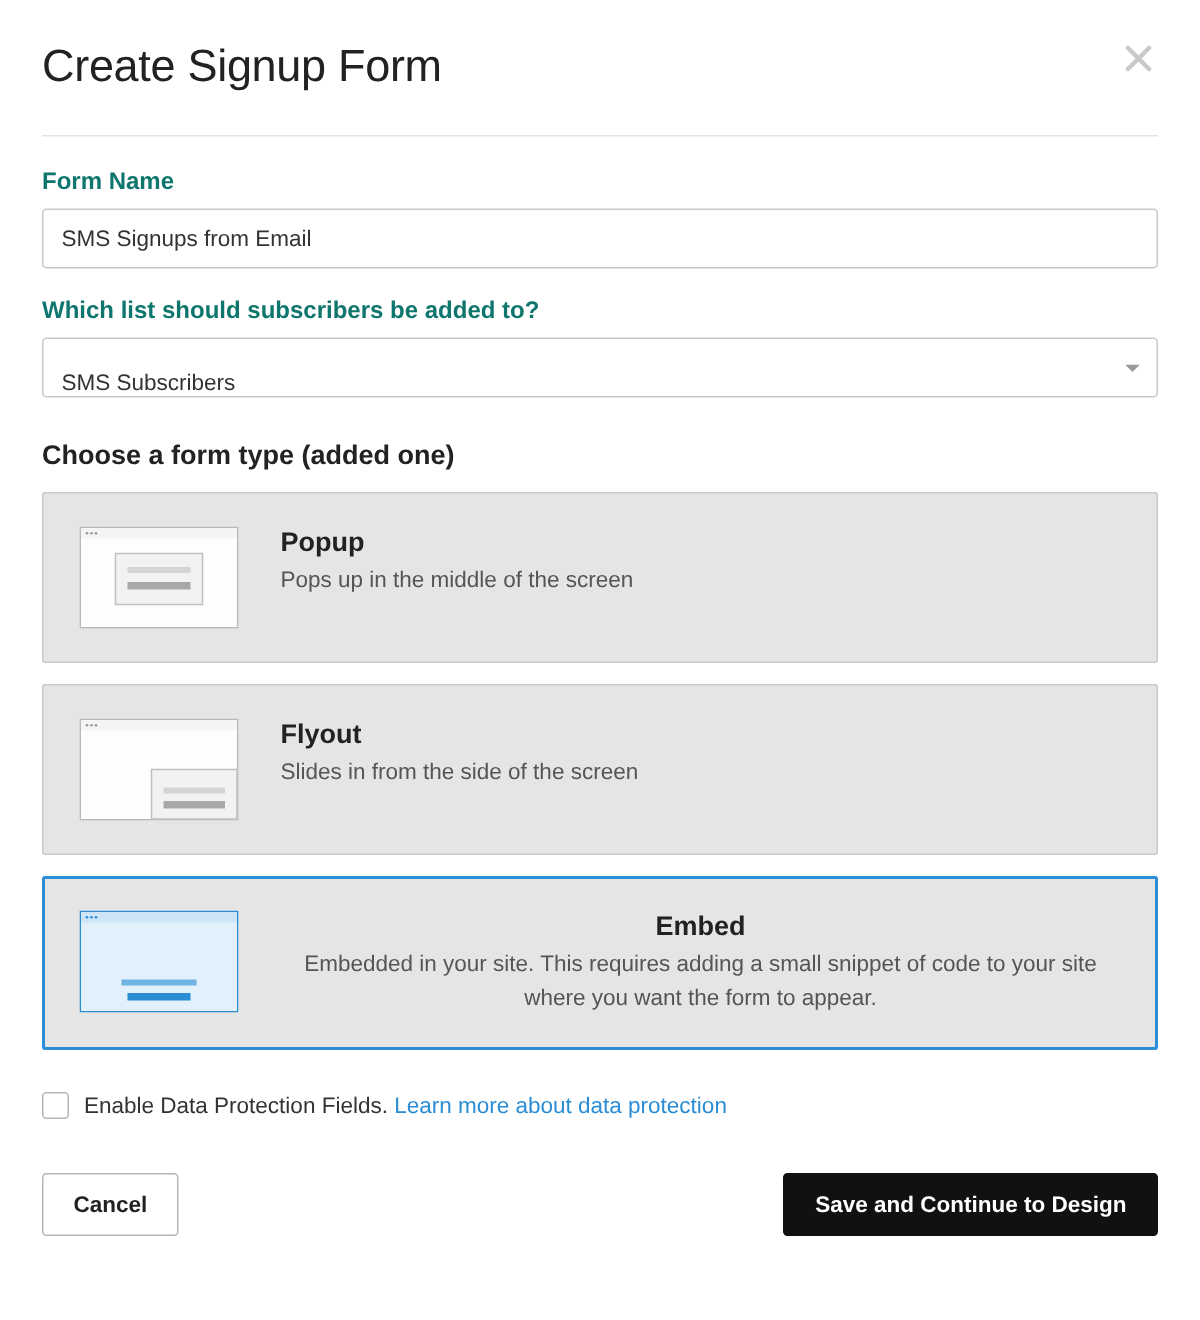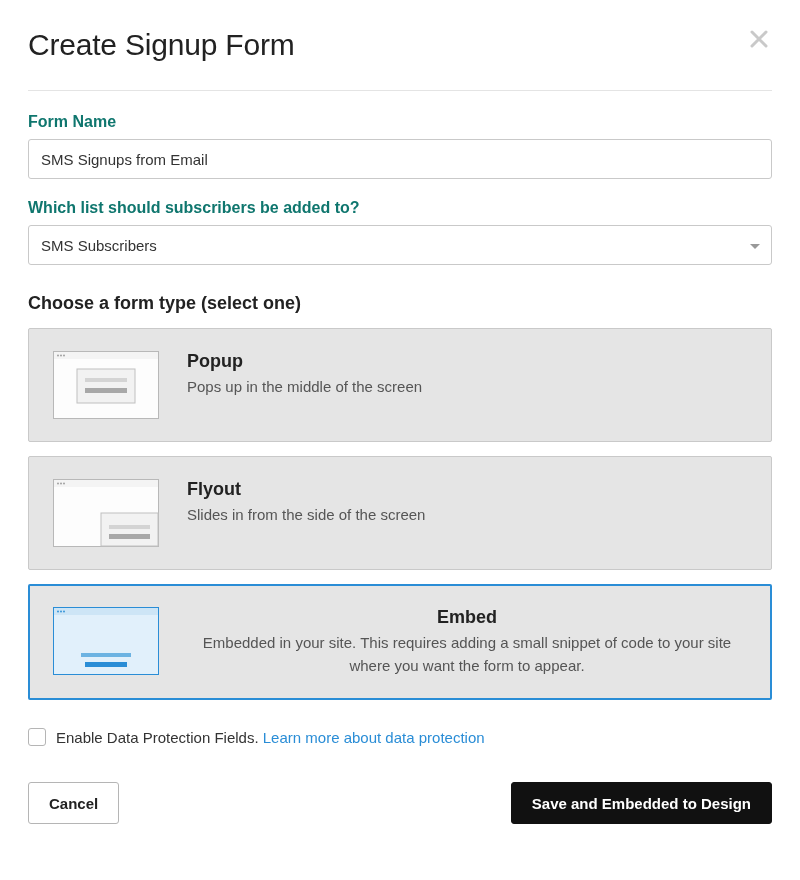--- a/index.html
+++ b/index.html
@@ -56,21 +56,21 @@
       height: 40px;
       border: 1px solid #c9c9c9;
       border-radius: 3px;
       padding: 0 36px 0 12px;
       font-size: 15px;
       color: #333;
       background: #fff;
       appearance: none;
       cursor: pointer;
       display: flex;
-      align-items: center;
+      align-items: flex-end;
     }
     .select-caret {
       position: absolute;
       right: 12px;
       top: 50%;
       transform: translateY(-50%);
       pointer-events: none;
       color: #888;
     }
     .section-heading {
@@ -188,21 +188,21 @@
       <span>SMS Subscribers</span>
     </div>
     <span class="select-caret">
       <svg width="10" height="6" viewBox="0 0 10 6">
           <path d="M0 0 L5 5 L10 0" fill="#999"></path>
         </svg>
     </span>
   </div>
 </div>
 
-<h2 class="section-heading">Choose a form type (select one)</h2>
+<h2 class="section-heading">Choose a form type (added one)</h2>
 
 <div class="type-card">
   <div class="type-thumb">
     <svg width="106" height="68" viewBox="0 0 106 68">
       <rect x="0.5" y="0.5" width="105" height="67" fill="#fdfdfd" stroke="#b8b8b8"></rect>
       <rect x="1" y="1" width="104" height="7" fill="#f4f4f4"></rect>
       <circle cx="5" cy="4.5" r="0.9" fill="#999"></circle>
         <circle cx="8" cy="4.5" r="0.9" fill="#999"></circle>
         <circle cx="11" cy="4.5" r="0.9" fill="#999"></circle>
       <rect x="24" y="18" width="58" height="34" fill="#f2f2f2" stroke="#c0c0c0"></rect>
@@ -255,14 +255,14 @@
 
 <div class="checkbox-row">
   <div class="checkbox"></div>
   <div class="checkbox-label">
     <span>Enable Data Protection Fields. </span><a>Learn more about data protection</a>
   </div>
 </div>
 
 <div class="footer">
   <button class="btn btn-secondary">Cancel</button>
-  <button class="btn btn-primary">Save and Embedded to Design</button>
+  <button class="btn btn-primary">Save and Continue to Design</button>
 </div>
 
 </body></html>

